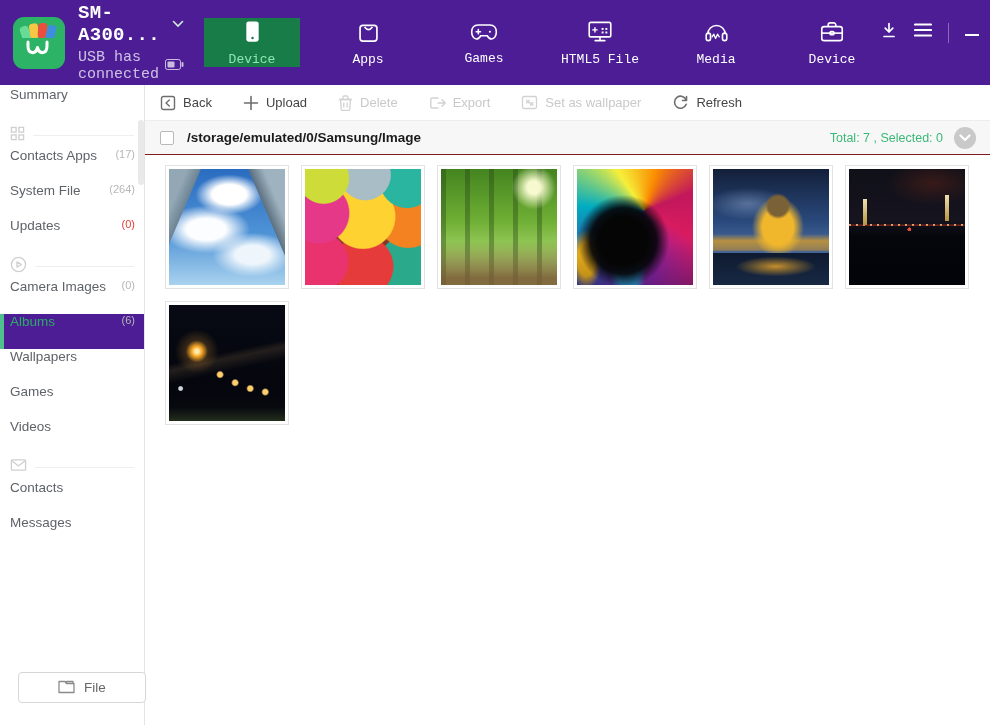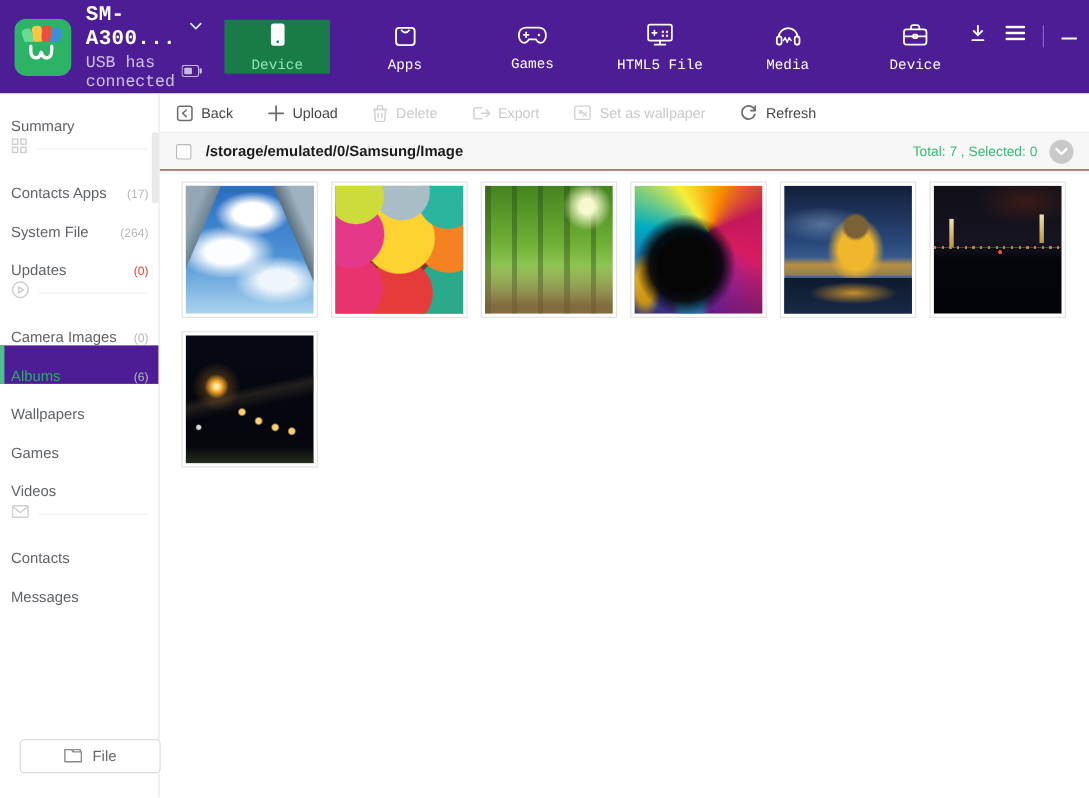--- a/index.html
+++ b/index.html
@@ -24,21 +24,21 @@
   .tab.active .tab-label { color:#8fe6b4; }
   .tab .icon svg { display:block; }
 
   .header-actions { margin-left:auto; display:flex; align-items:center; padding-right:16px; gap:16px; color:#fff; margin-top:-20px; }
   .hbtn { cursor:pointer; display:flex; align-items:center; }
   .hsep { width:1px; height:20px; background:rgba(255,255,255,.35); }
 
   
   .body { display:flex; height:640px; }
   .sidebar { width:145px; flex:0 0 auto; border-right:1px solid #e4e4e4; position:relative; background:#fff; padding-top:2px; }
-  .nav-item { height:35px; display:flex; align-items:flex-end; padding:0 9px 0 10px; font-size:13.5px; color:#5f6368; cursor:pointer; position:relative; }
+  .nav-item { height:35px; display:flex; align-items:flex-start; padding:0 9px 0 10px; font-size:13.5px; color:#5f6368; cursor:pointer; position:relative; }
   .nav-item .count { margin-left:auto; font-size:11px; color:#b7b7b7; }
   .nav-item .count.red { color:#e43c34; }
   .nav-item.selected { background:#4c1d95; color:#2eaa67; }
   .nav-item.selected::before { content:""; position:absolute; left:0; top:0; bottom:0; width:4px; background:#4fc08d; }
   .nav-divider { height:26px; display:flex; align-items:center; padding-left:10px; color:#d0d0d0; }
   .nav-divider .line { flex:1; height:1px; background:#eeeeee; margin:0 10px 0 8px; }
   .scroll-thumb { position:absolute; top:35px; right:0; width:6px; height:65px; background:#e9e9e9; border-radius:3px; cursor:pointer; }
   .file-button { position:absolute; left:18px; bottom:22px; width:128px; height:31px; border:1px solid #d6d6d6; border-radius:4px; background:#fff; display:flex; align-items:center; justify-content:center; gap:9px; font-size:13.5px; color:#666; cursor:pointer; }
 
   .main { flex:1; display:flex; flex-direction:column; background:#fff; min-width:0; }

